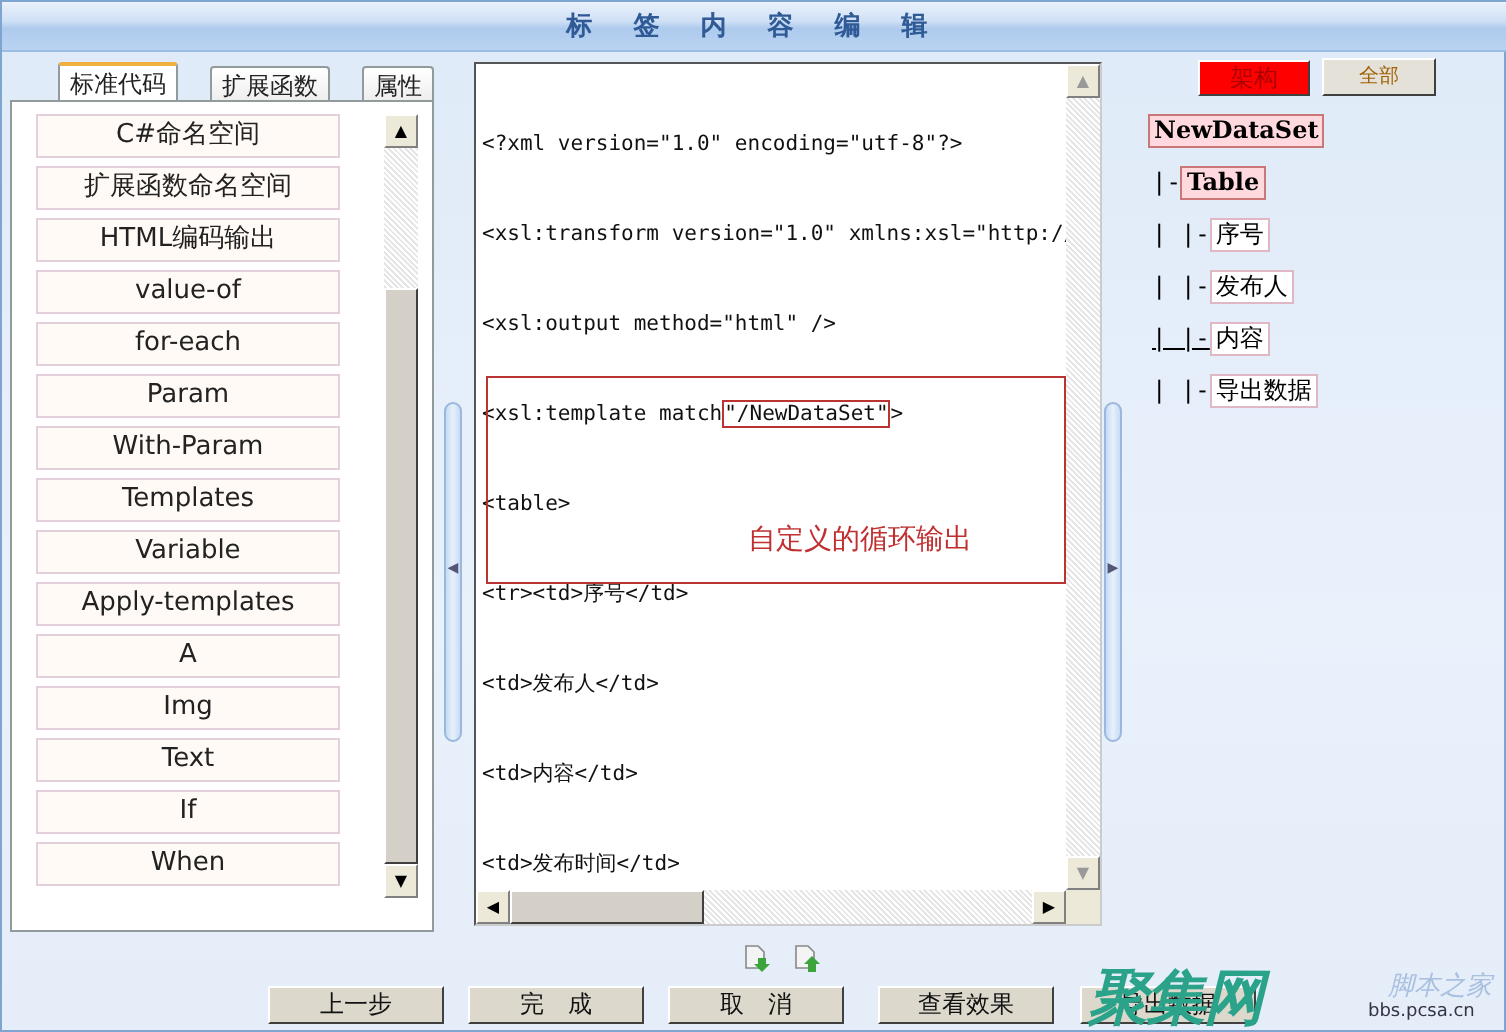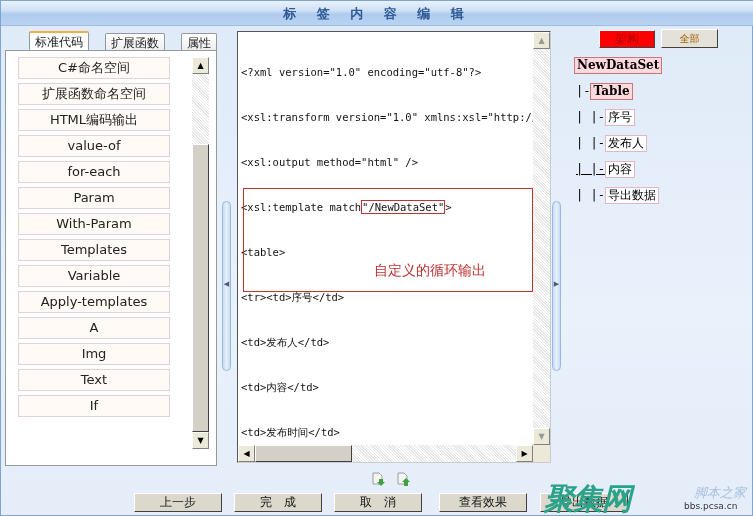--- a/index.html
+++ b/index.html
@@ -163,20 +163,21 @@
       <div class="lbtn">for-each</div>
       <div class="lbtn">Param</div>
       <div class="lbtn">With-Param</div>
       <div class="lbtn">Templates</div>
       <div class="lbtn">Variable</div>
       <div class="lbtn">Apply-templates</div>
       <div class="lbtn">A</div>
       <div class="lbtn">Img</div>
       <div class="lbtn">Text</div>
       <div class="lbtn">If</div>
+      <div class="lbtn">When</div>
     </div>
     <div id="lscroll">
       <div class="sbtn" style="left:0;top:0;">▲</div>
       <div class="sthumb" style="left:0;top:87px;width:17px;height:288px;"></div>
       <div class="sbtn" style="left:0;bottom:0;">▼</div>
     </div>
   </div>
 
   <div class="splitter" style="left:221px;top:200px;">
       <span>◀</span>

